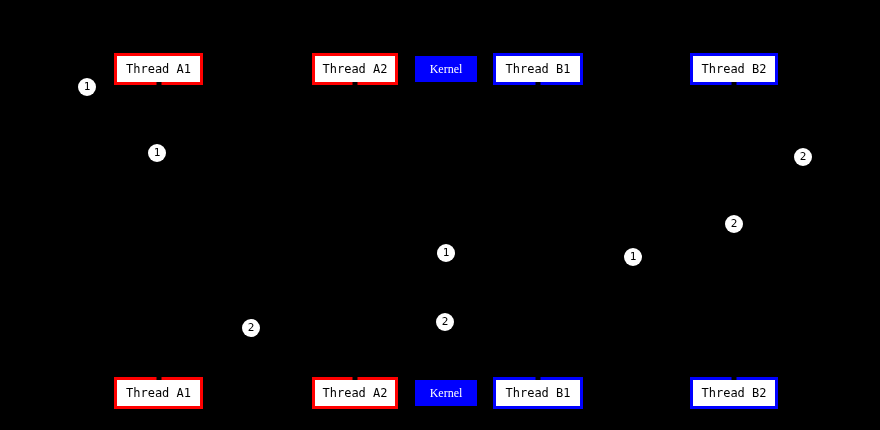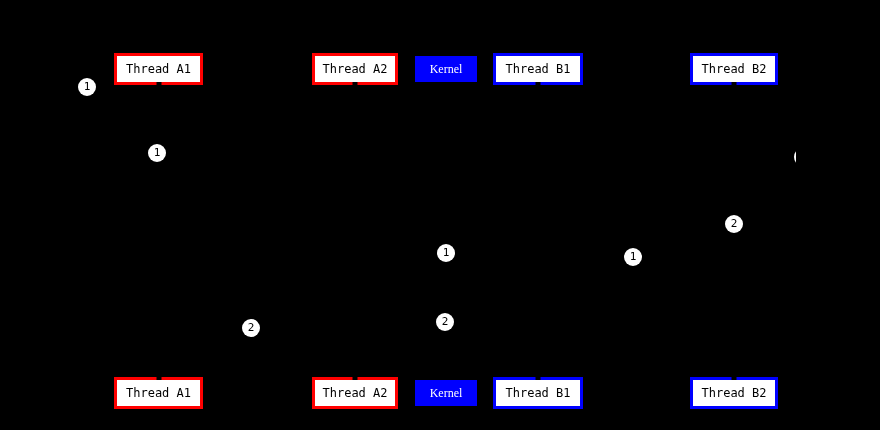--- a/index.html
+++ b/index.html
@@ -7,20 +7,21 @@
     padding: 0;
     background: var(--background, #000);
   }
   .canvas {
     position: relative;
     width: 796px;
     height: 430px;
     background: var(--background, #000);
     overflow: hidden;
     font-family: "DejaVu Sans Mono", "Liberation Mono", monospace;
+    padding-left: 19px;
   }
   .box {
     position: absolute;
     box-sizing: border-box;
     background: var(--box-fill, #fff);
     color: var(--box-text, #000);
     font-size: 12px;
     display: flex;
     align-items: center;
     justify-content: center;

